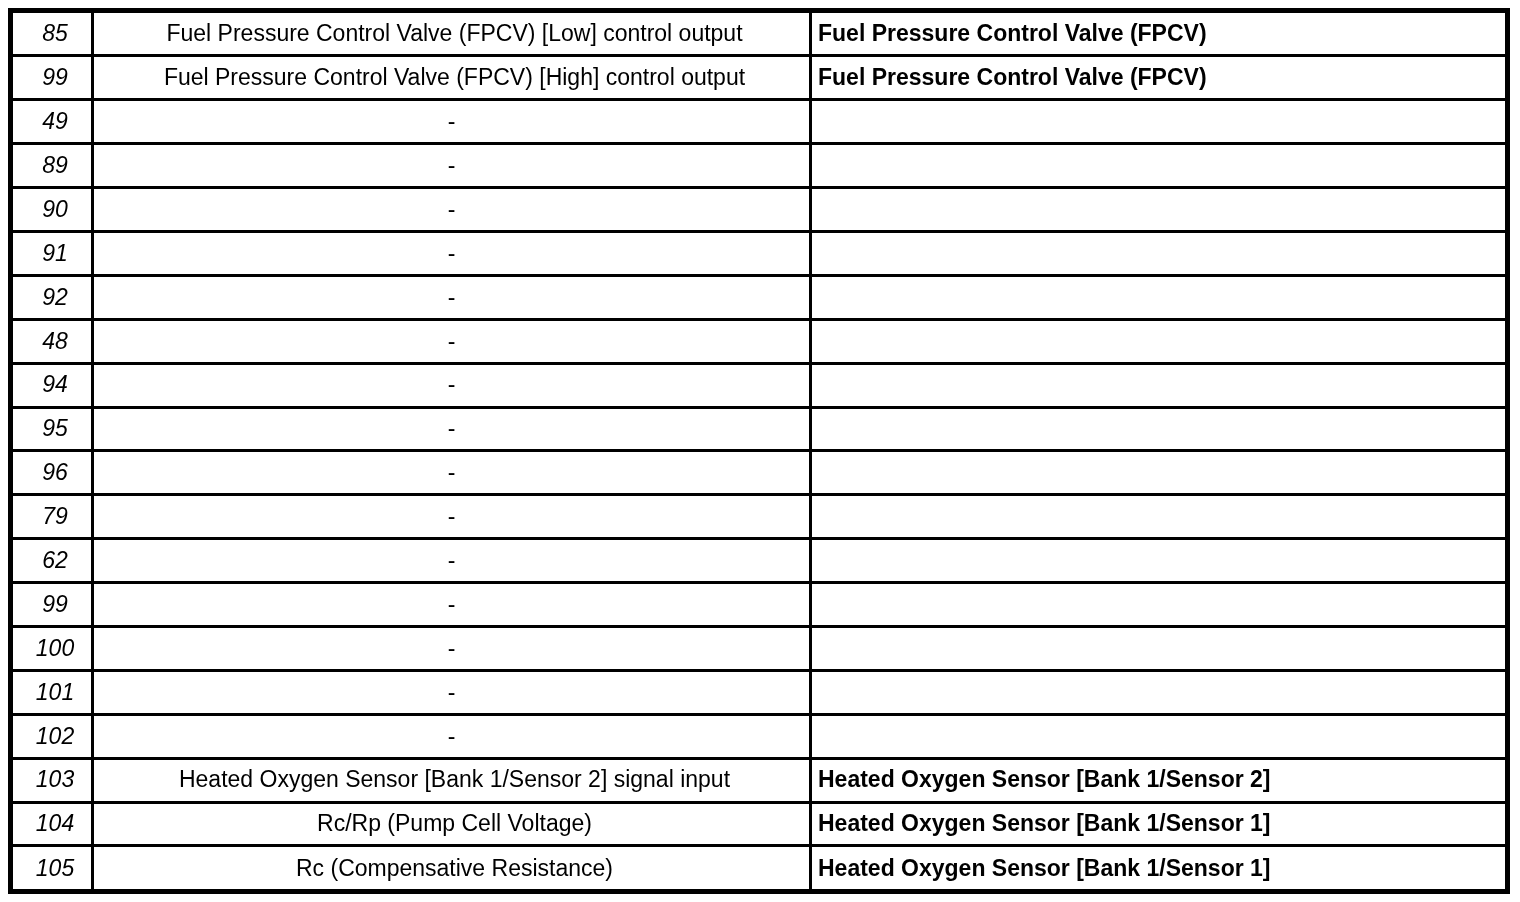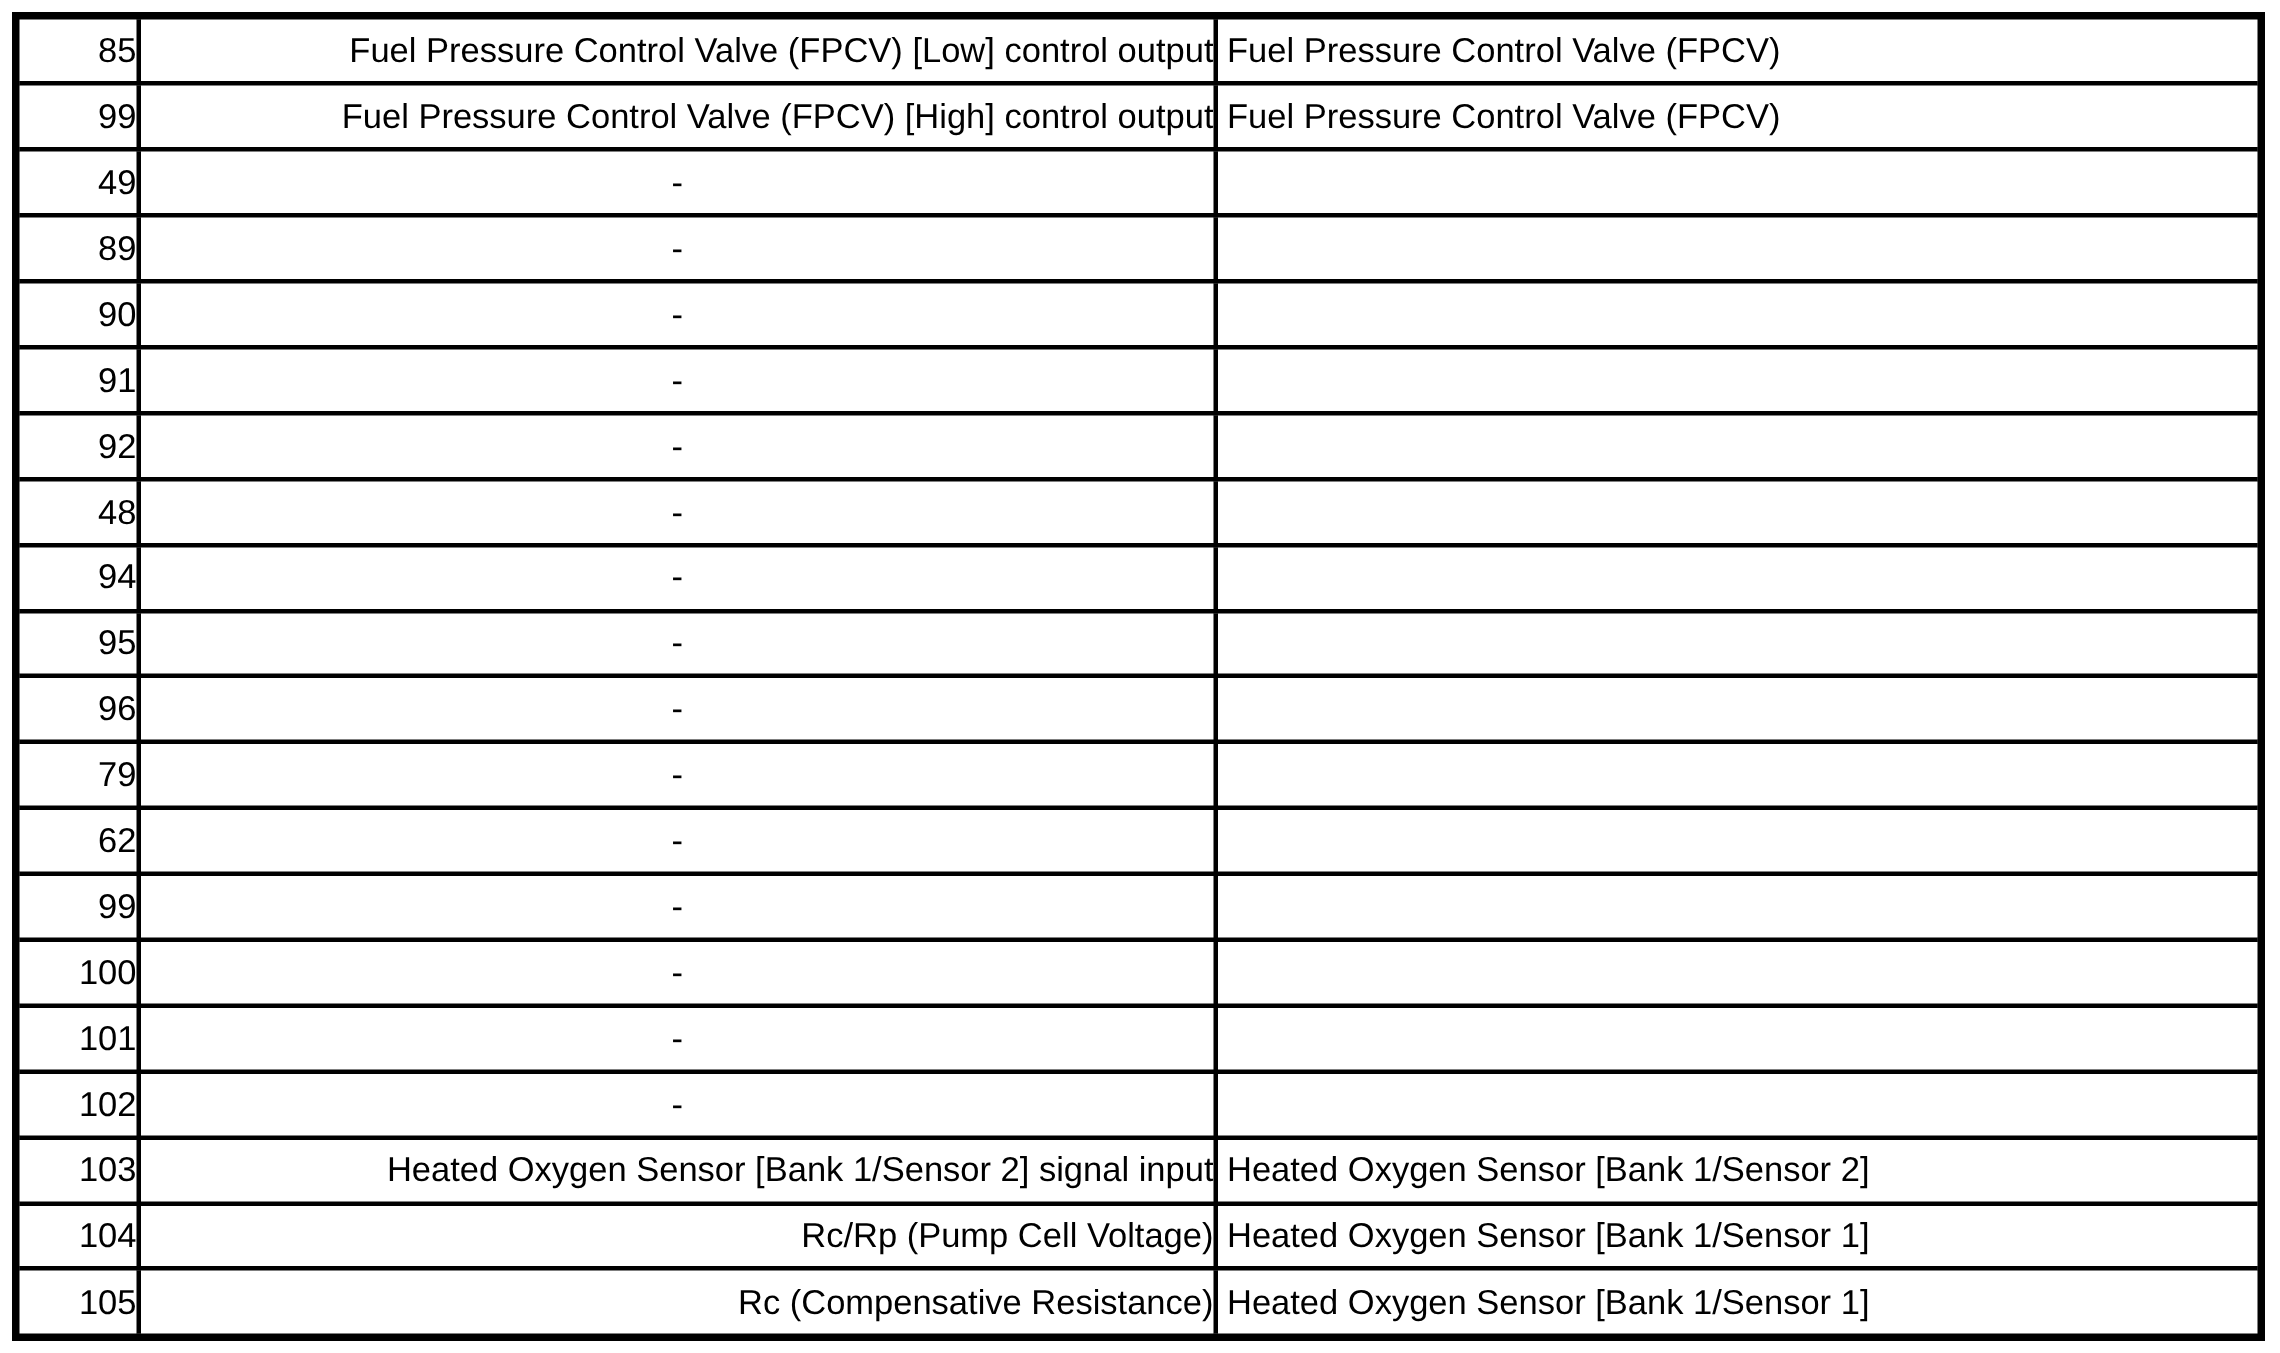--- a/index.html
+++ b/index.html
@@ -30,29 +30,31 @@
     font-size: 23px;
     line-height: 1.1;
     color: #000000;
     vertical-align: middle;
     padding: 0 0 0 6px;
     white-space: nowrap;
     overflow: hidden;
   }
   td.col-pin {
     width: 72px;
-    text-align: right;
+    text-align: center;
     padding: 0;
+    font-style: italic;
   }
   td.col-desc {
     width: 709px;
-    text-align: right;
+    text-align: center;
   }
   td.col-comp {
     text-align: left;
+    font-weight: bold;
   }
   td.col-desc.center {
     text-align: center;
     padding: 0;
   }
 </style>
 </head>
 <body>
 
 <table class="pin-table">

